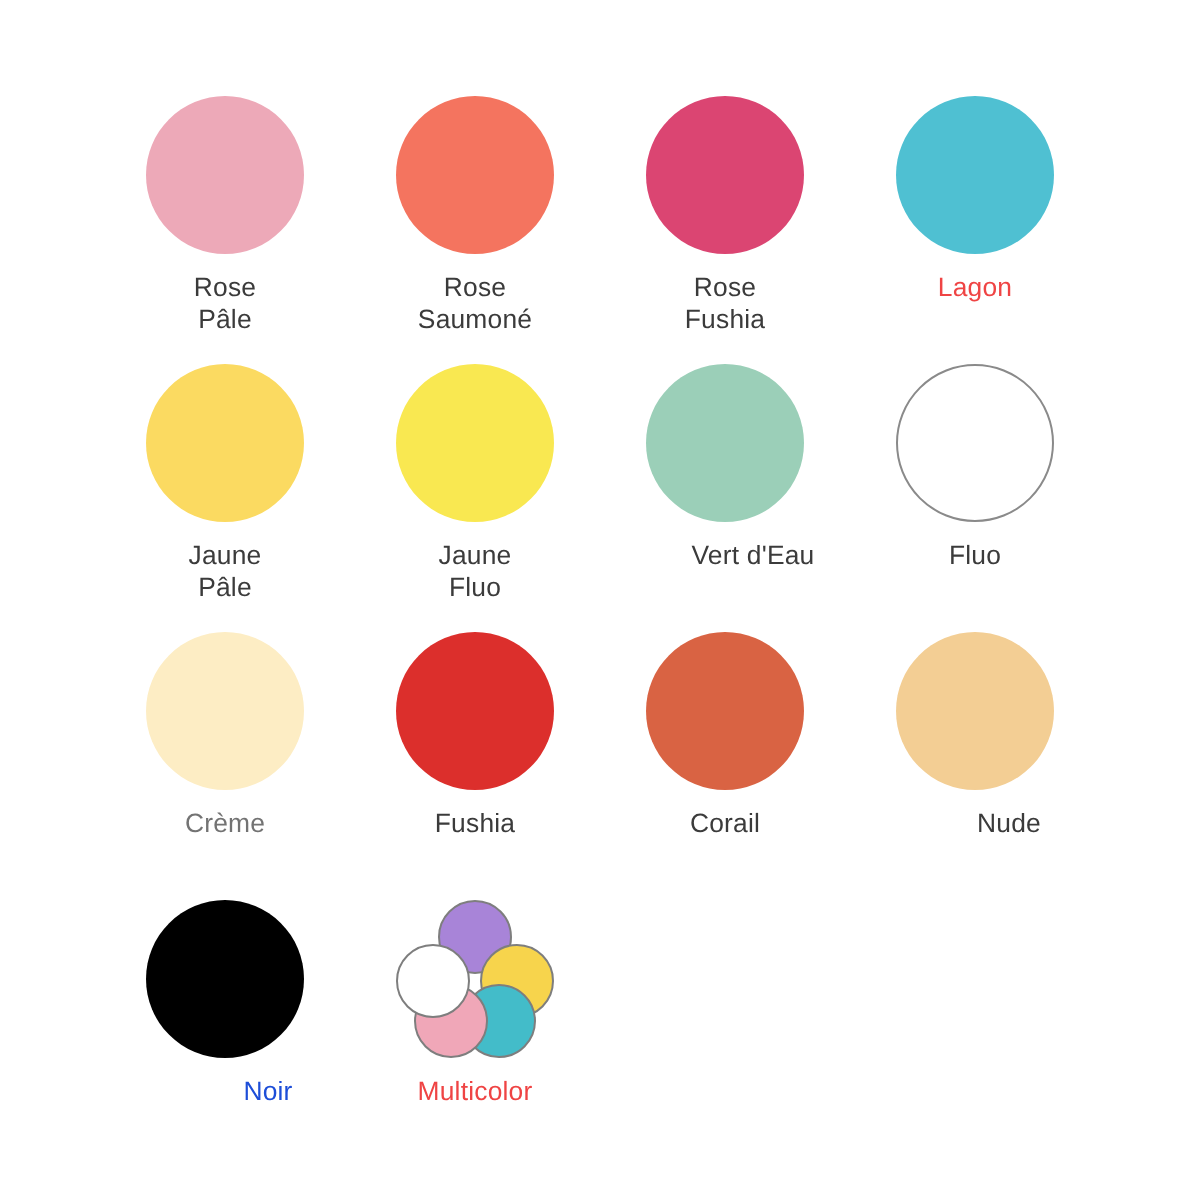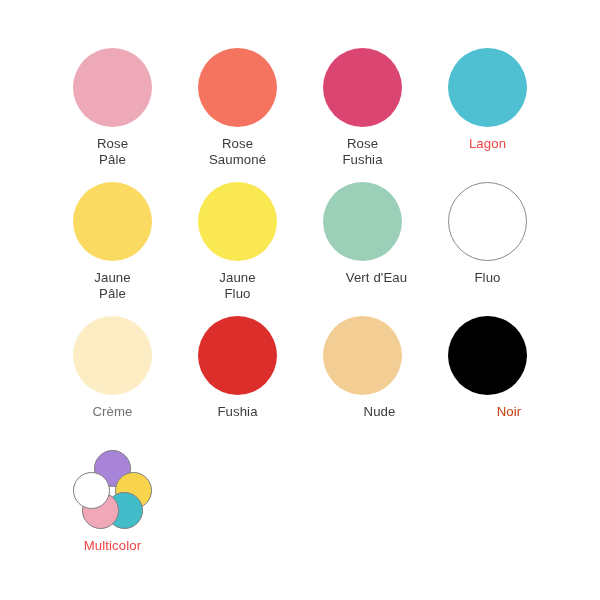--- a/index.html
+++ b/index.html
@@ -121,26 +121,30 @@
       </div>
       <div class="swatch">
         <div class="disc" style="background: rgb(253, 237, 196);"></div>
         <div class="label" style="color: #737373;">Crème</div>
       </div>
       <div class="swatch">
         <div class="disc" style="background: rgb(220, 47, 44);"></div>
         <div class="label" style="color: rgb(59, 59, 59);">Fushia</div>
       </div>
       <div class="swatch">
+        <div class="disc" style="background: rgb(217, 99, 67);"></div>
+        <div class="label" style="color: rgb(59, 59, 59);">Corail</div>
+      </div>
+      <div class="swatch">
         <div class="disc" style="background: rgb(243, 206, 148);"></div>
         <div class="label" style="color: rgb(59, 59, 59); margin-left: 34px;">Nude</div>
       </div>
       <div class="swatch">
         <div class="disc" style="background: rgb(0, 0, 0);"></div>
-        <div class="label" style="color: #c2410c; margin-left: 43px;">Noir</div>
+        <div class="label" style="color: #1d4ed8; margin-left: 43px;">Noir</div>
       </div>
       <div class="swatch">
         <div class="multi">
           <div class="dot d0" style="background: rgb(168, 132, 216);"></div>
           <div class="dot d1" style="background: rgb(247, 212, 76);"></div>
           <div class="dot d2" style="background: rgb(67, 188, 201);"></div>
           <div class="dot d3" style="background: rgb(240, 167, 184);"></div>
           <div class="dot d4" style="background: rgb(255, 255, 255);"></div>
         </div>
         <div class="label" style="color: #ef4444;">Multicolor</div>

